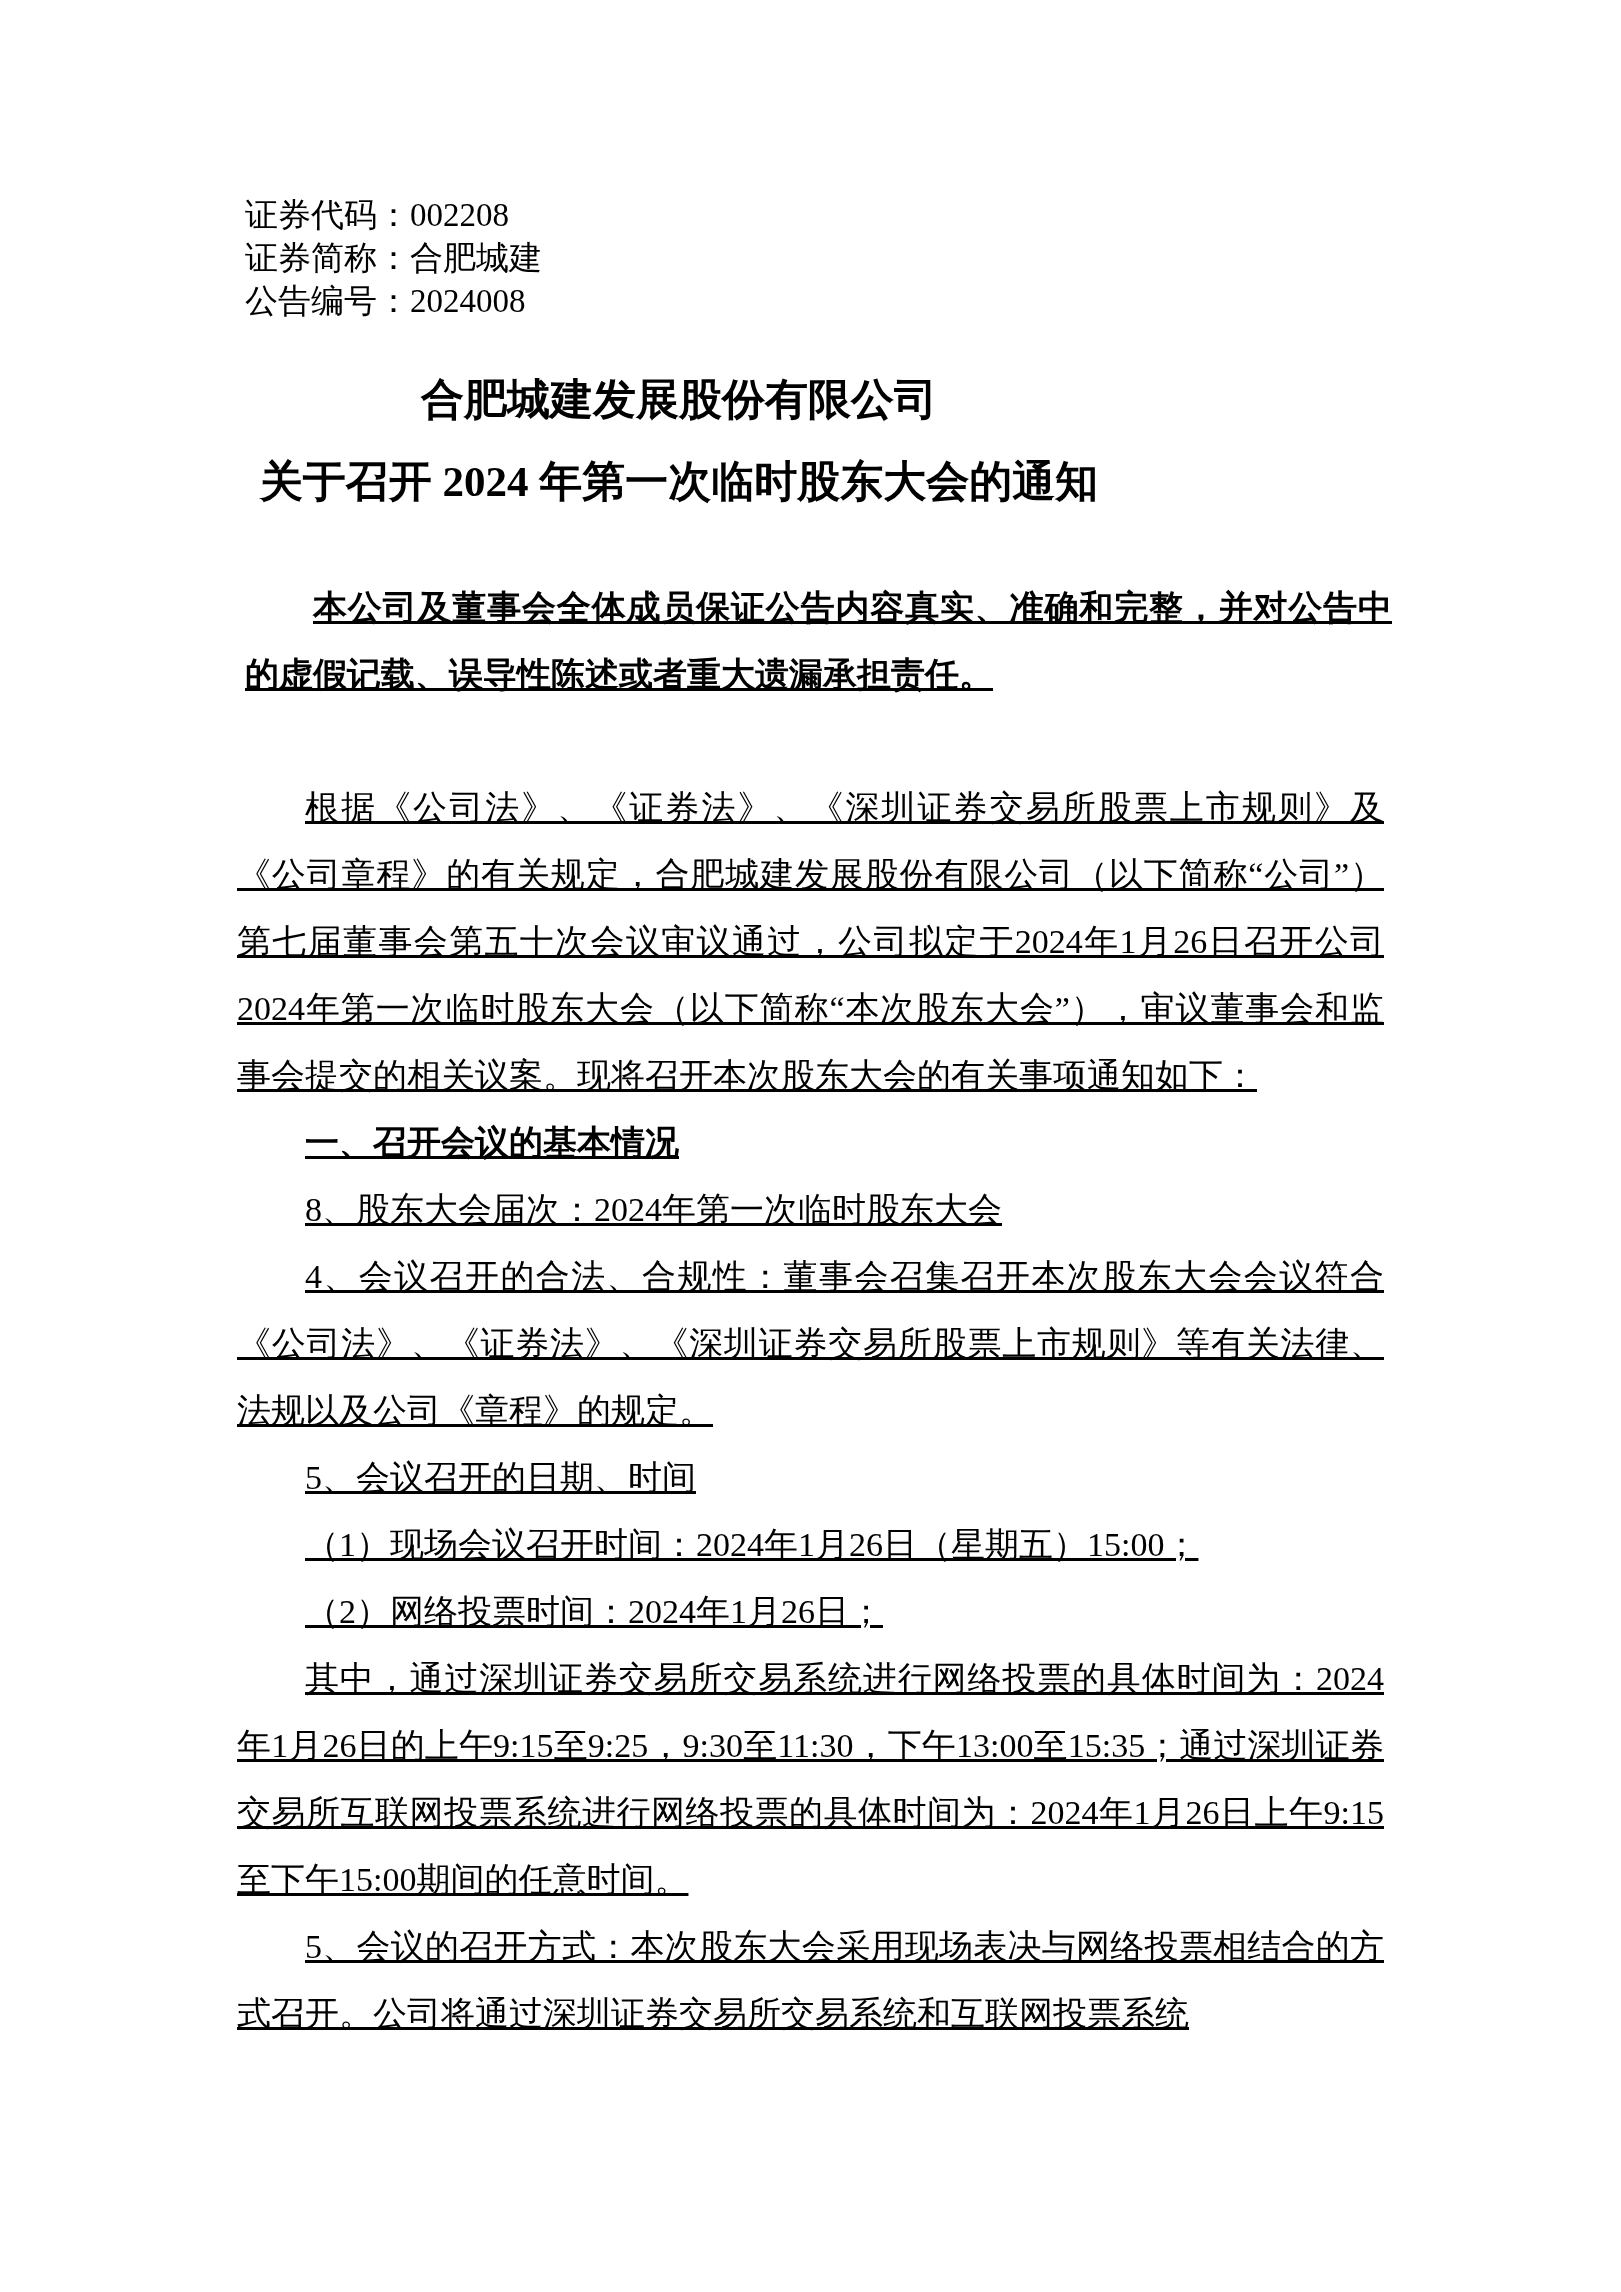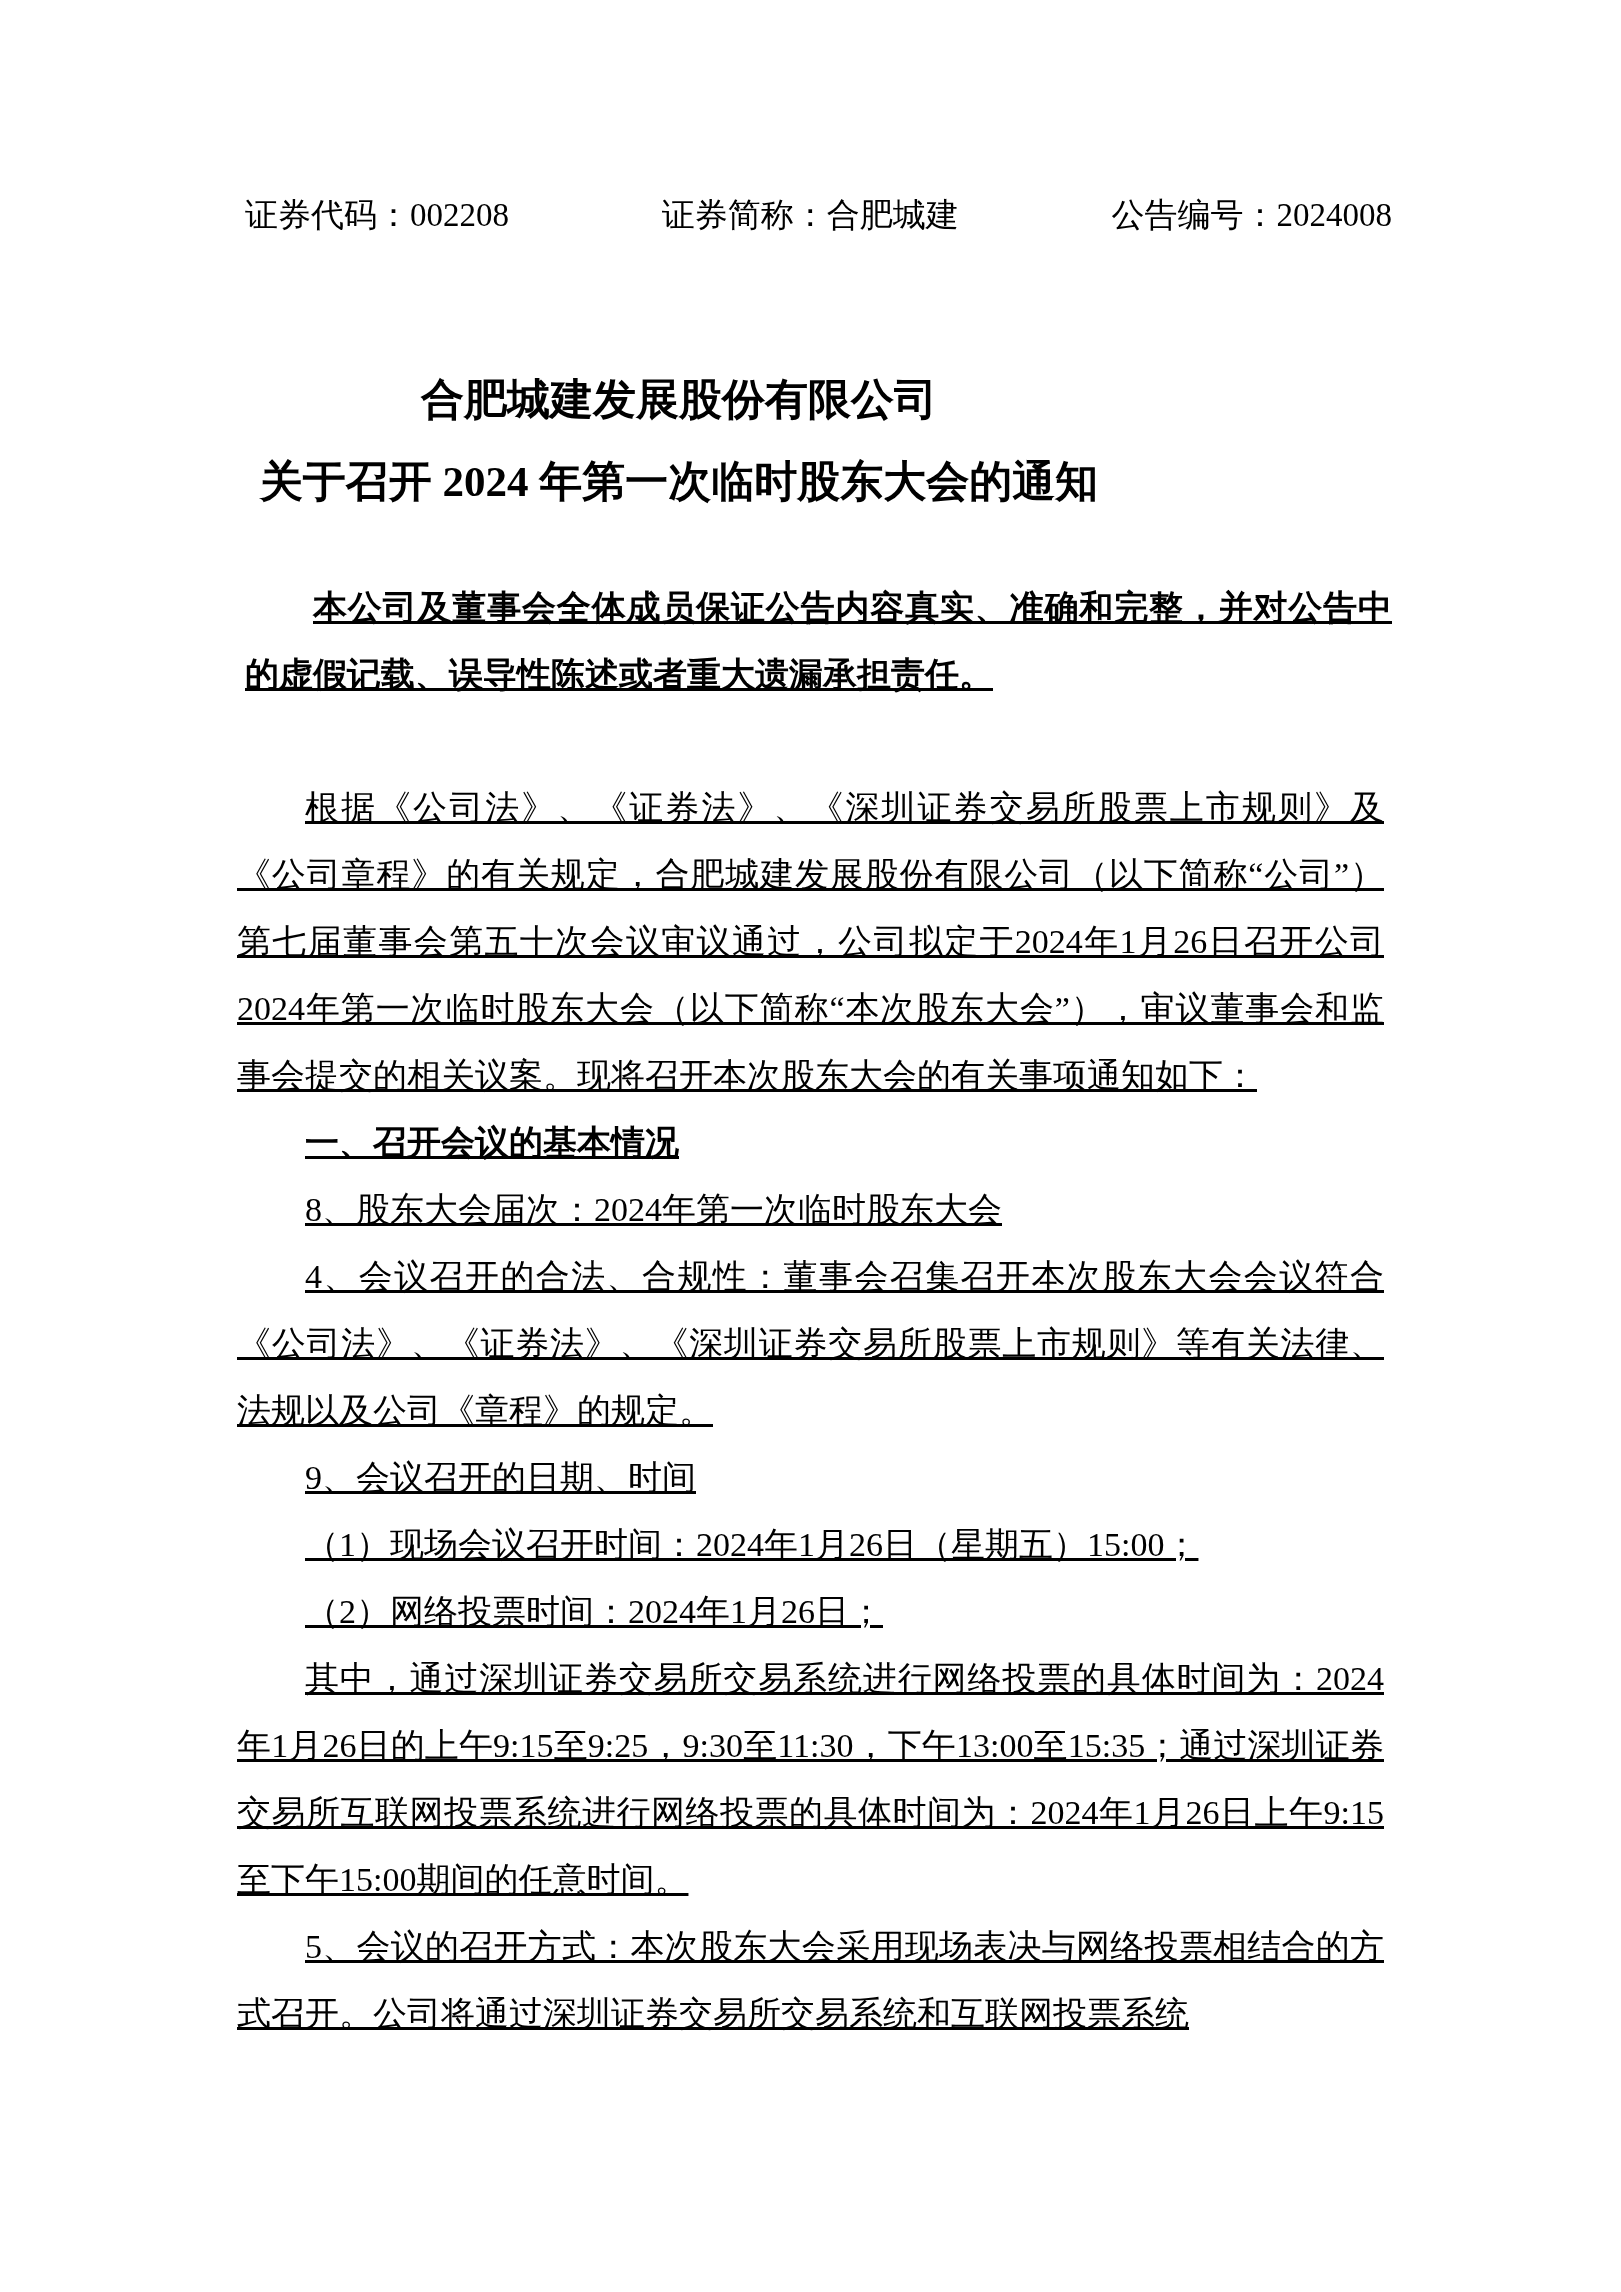--- a/index.html
+++ b/index.html
@@ -19,20 +19,21 @@
   .doc-header {
     position: absolute;
     top: 194px;
     left: 245px;
     width: 1147px;
     display: flex;
     justify-content: space-between;
     font-size: 33px;
     line-height: 43px;
     white-space: nowrap;
+    flex-direction: column;
   }
   .title-block {
     position: absolute;
     top: 359px;
     left: 0;
     width: 1358px;
     text-align: center;
     font-weight: bold;
     font-size: 43px;
     line-height: 82px;
@@ -78,21 +79,21 @@
     <div class="title-line">关于召开 2024 年第一次临时股东大会的通知</div>
   </div>
 
   <div class="para notice">本公司及董事会全体成员保证公告内容真实、准确和完整，并对公告中的虚假记载、误导性陈述或者重大遗漏承担责任。</div>
 
   <div class="doc-body">
       <div class="para body">根据《公司法》、《证券法》、《深圳证券交易所股票上市规则》及《公司章程》的有关规定，合肥城建发展股份有限公司（以下简称“公司”）第七届董事会第五十次会议审议通过，公司拟定于2024年1月26日召开公司2024年第一次临时股东大会（以下简称“本次股东大会”），审议董事会和监事会提交的相关议案。现将召开本次股东大会的有关事项通知如下：</div>
       <div class="para heading">一、召开会议的基本情况</div>
       <div class="para body">8、股东大会届次：2024年第一次临时股东大会</div>
       <div class="para body">4、会议召开的合法、合规性：董事会召集召开本次股东大会会议符合《公司法》、《证券法》、《深圳证券交易所股票上市规则》等有关法律、法规以及公司《章程》的规定。</div>
-      <div class="para body">9、会议召开的日期、时间</div>
+      <div class="para body">5、会议召开的日期、时间</div>
       <div class="para body">（1）现场会议召开时间：2024年1月26日（星期五）15:00；</div>
       <div class="para body">（2）网络投票时间：2024年1月26日；</div>
       <div class="para body">其中，通过深圳证券交易所交易系统进行网络投票的具体时间为：2024年1月26日的上午9:15至9:25，9:30至11:30，下午13:00至15:35；通过深圳证券交易所互联网投票系统进行网络投票的具体时间为：2024年1月26日上午9:15至下午15:00期间的任意时间。</div>
       <div class="para body">5、会议的召开方式：本次股东大会采用现场表决与网络投票相结合的方式召开。公司将通过深圳证券交易所交易系统和互联网投票系统</div>
     </div>
 
 </div>
 
 
 </body></html>

